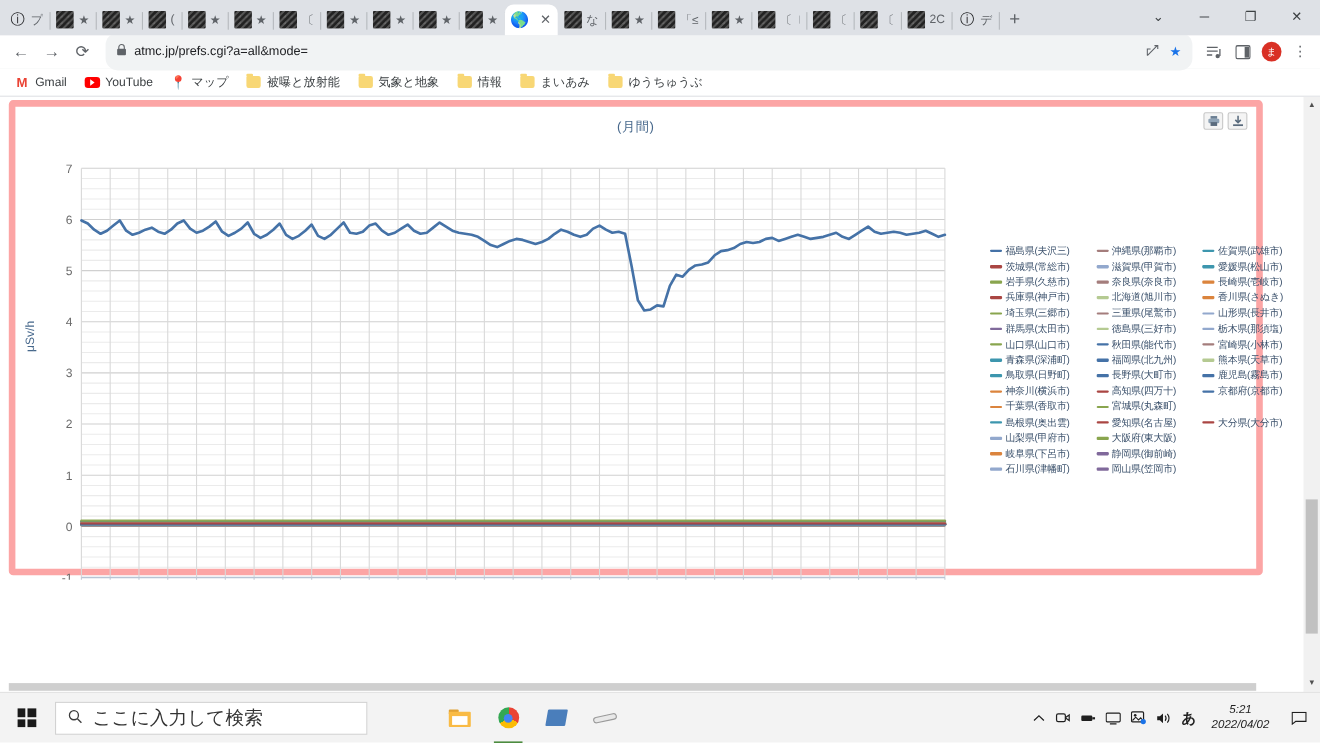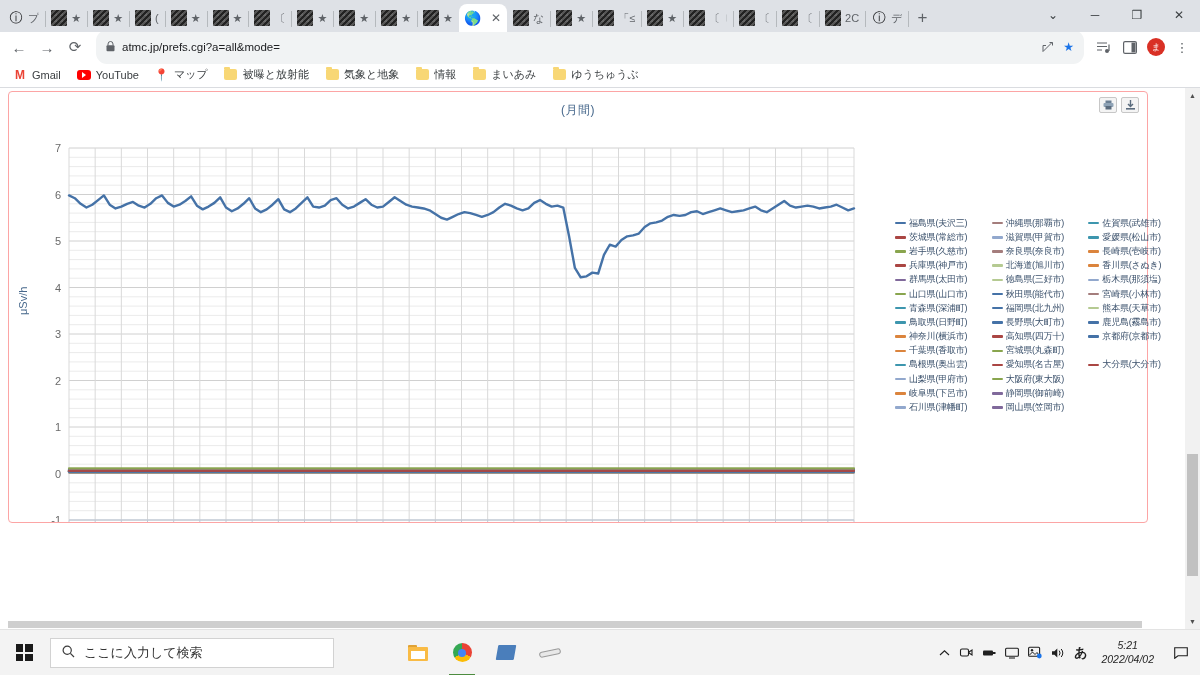--- a/index.html
+++ b/index.html
@@ -122,21 +122,21 @@
     position: relative; height: 541px; background: #ffffff;
     display: flex; overflow: hidden;
   }
   #page {
     flex: 1; position: relative; background: #ffffff; overflow: hidden;
   }
 
   
   #chart-panel {
     position: absolute; left: 8px; top: 3px; width: 1140px; height: 432px;
-    border: 1px solid #fca5a5; border-radius: 4px; background: #fff;
+    border: 6px solid #fca5a5; border-radius: 4px; background: #fff;
   }
   #chart-title {
     text-align: center; font-size: 12px; color: #47688c;
     padding-top: 10px; letter-spacing: .5px;
   }
   #chart-exports { position: absolute; right: 8px; top: 5px; display: flex; gap: 4px; }
   .expbtn {
     width: 18px; height: 16px; border: 1px solid #c7c7c7; border-radius: 2px;
     background: #f4f4f4; display: flex; align-items: center; justify-content: center;
     font-size: 10px; color: #5a6b7d;
@@ -191,21 +191,21 @@
   }
   #startbtn { width: 48px; height: 46px; display: flex; align-items: center; justify-content: center; }
   .winlogo {
     width: 17px; height: 17px;
     display: grid; grid-template-columns: 1fr 1fr; grid-template-rows: 1fr 1fr; gap: 2px;
   }
   .winlogo i { background: #1a1a1a; display: block; }
   #searchbox {
     width: 284px; height: 30px; background: #ffffff; border: 1px solid #d2d2d2;
     display: flex; align-items: center; gap: 9px; padding: 0 11px;
-    font-size: 13px; color: #333; margin-left: 2px;
+    font-size: 17px; color: #333; margin-left: 2px;
   }
   .tb-app {
     width: 44px; height: 46px; display: flex; align-items: center;
     justify-content: center; position: relative;
   }
   .tb-app.active::after {
     content: ""; position: absolute; bottom: 0; left: 9px; right: 9px;
     height: 2px; background: #4c8c3f;
   }
   #tray { margin-left: auto; display: flex; align-items: center; gap: 9px; padding-right: 6px; }
@@ -682,20 +682,34 @@
                   <span class="swatch" style="background:#b5ca92"></span>
                   <span class="ltext">北海道(旭川市)</span>
                 </div>
                 <div class="litem">
                   <span class="swatch" style="background:#db843d"></span>
                   <span class="ltext">香川県(さぬき)</span>
                 </div>
               </div>
               <div class="lrow">
                 <div class="litem">
+                  <span class="swatch" style="background:#89a54e"></span>
+                  <span class="ltext">埼玉県(三郷市)</span>
+                </div>
+                <div class="litem">
+                  <span class="swatch" style="background:#a47d7c"></span>
+                  <span class="ltext">三重県(尾鷲市)</span>
+                </div>
+                <div class="litem">
+                  <span class="swatch" style="background:#92a8cd"></span>
+                  <span class="ltext">山形県(長井市)</span>
+                </div>
+              </div>
+              <div class="lrow">
+                <div class="litem">
                   <span class="swatch" style="background:#80699b"></span>
                   <span class="ltext">群馬県(太田市)</span>
                 </div>
                 <div class="litem">
                   <span class="swatch" style="background:#b5ca92"></span>
                   <span class="ltext">徳島県(三好市)</span>
                 </div>
                 <div class="litem">
                   <span class="swatch" style="background:#92a8cd"></span>
                   <span class="ltext">栃木県(那須塩)</span>

